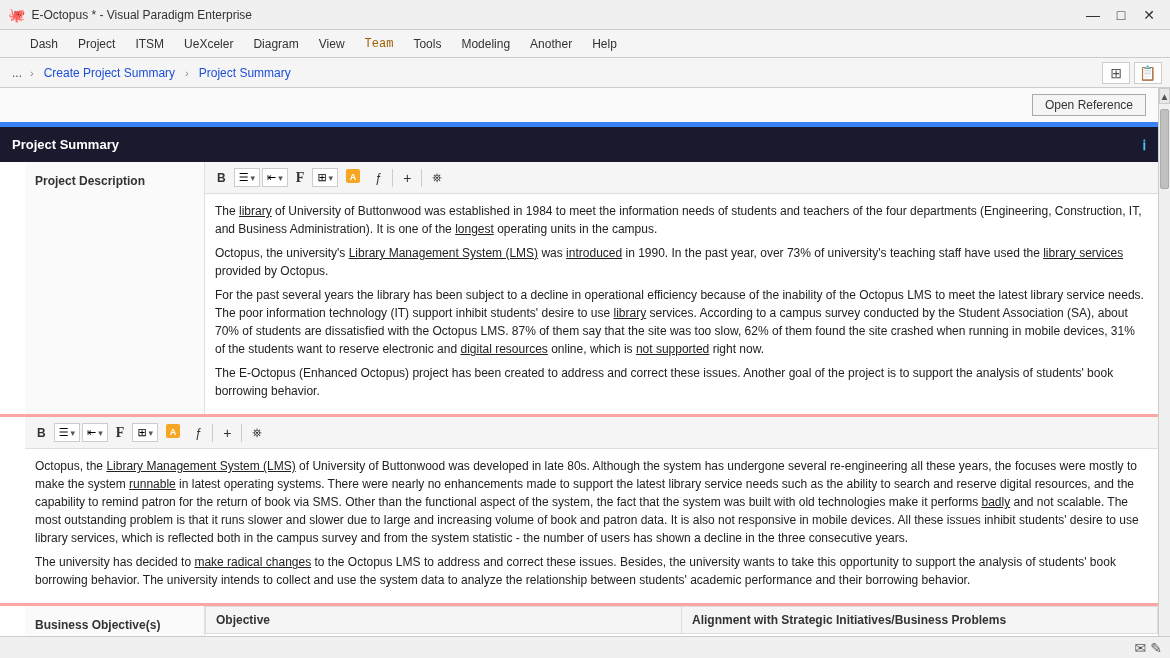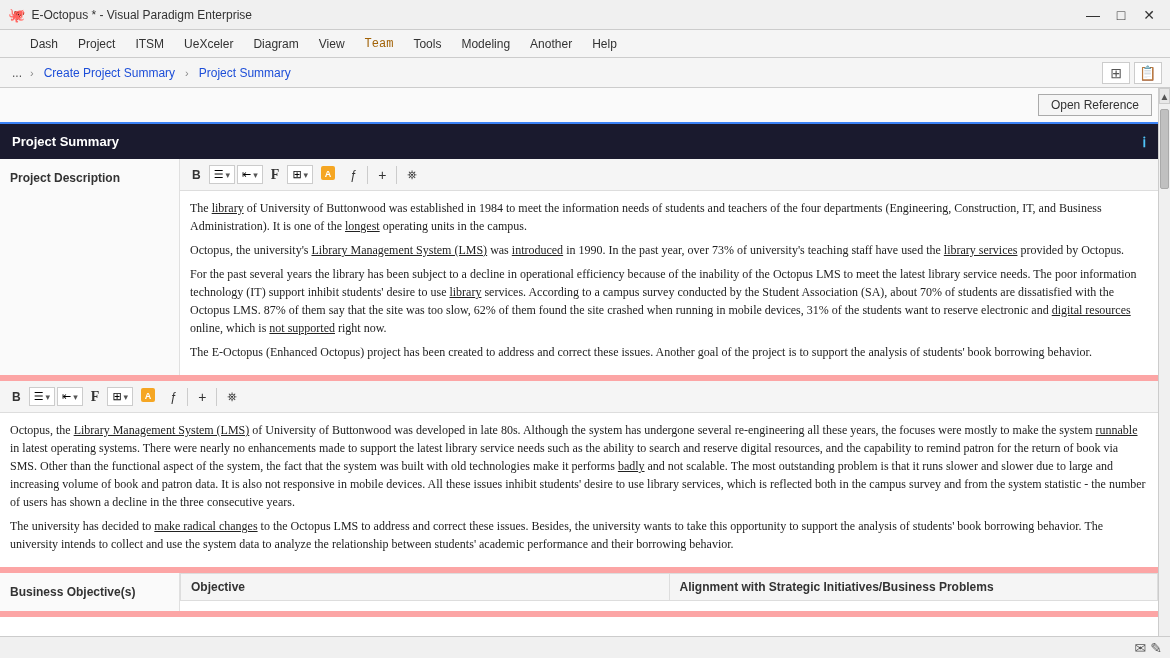--- a/index.html
+++ b/index.html
@@ -79,22 +79,22 @@
     }
 
     .content-wrapper::-webkit-scrollbar { width: 12px; }
     .content-wrapper::-webkit-scrollbar-track { background: #f0f0f0; }
     .content-wrapper::-webkit-scrollbar-thumb { background: #c0c0c0; }
 
     
     .top-toolbar {
       display: flex;
       justify-content: flex-end;
-      padding: 6px 6px;
-      border-bottom: 2px solid #3b82f6;
+      padding: 6px 12px;
+      border-bottom: 5px solid #3b82f6;
       background: #fafafa;
     }
     .open-ref-btn {
       padding: 3px 12px;
       font-size: 12px;
       background: #f5f5f5;
       border: 1px solid #aaa;
       cursor: pointer;
       color: #333;
     }
@@ -108,21 +108,22 @@
       font-weight: bold;
       display: flex;
       align-items: center;
       justify-content: space-between;
     }
     .section-header-icon { color: #4fc3f7; font-size: 14px; cursor: pointer; }
 
     
     .section-row {
       display: flex;
-      border-bottom: 6px solid #fca5a5;
+      border-bottom: 3px solid #fca5a5;
+      padding-left: 25px;
     }
     .section-label {
       width: 180px;
       min-width: 180px;
       padding: 12px 10px;
       font-size: 12px;
       font-weight: bold;
       color: #333;
       background: #fafafa;
       border-right: 1px solid #e0e0e0;
@@ -167,21 +168,20 @@
     }
     .rte-dropdown-arrow { font-size: 9px; color: #555; }
 
     
     .text-area {
       padding: 8px 10px;
       font-size: 12px;
       line-height: 1.5;
       color: #222;
       min-height: 60px;
-      font-family: Liberation Serif, serif;
     }
     .text-area p { margin-bottom: 6px; }
 
     
     .underline { text-decoration: underline; }
 
     
     .obj-table {
       width: 100%;
       border-collapse: collapse;

